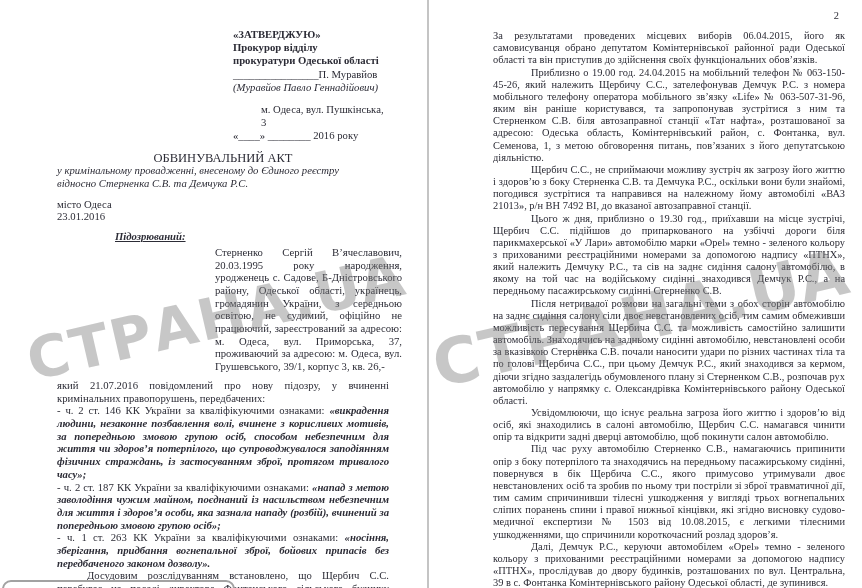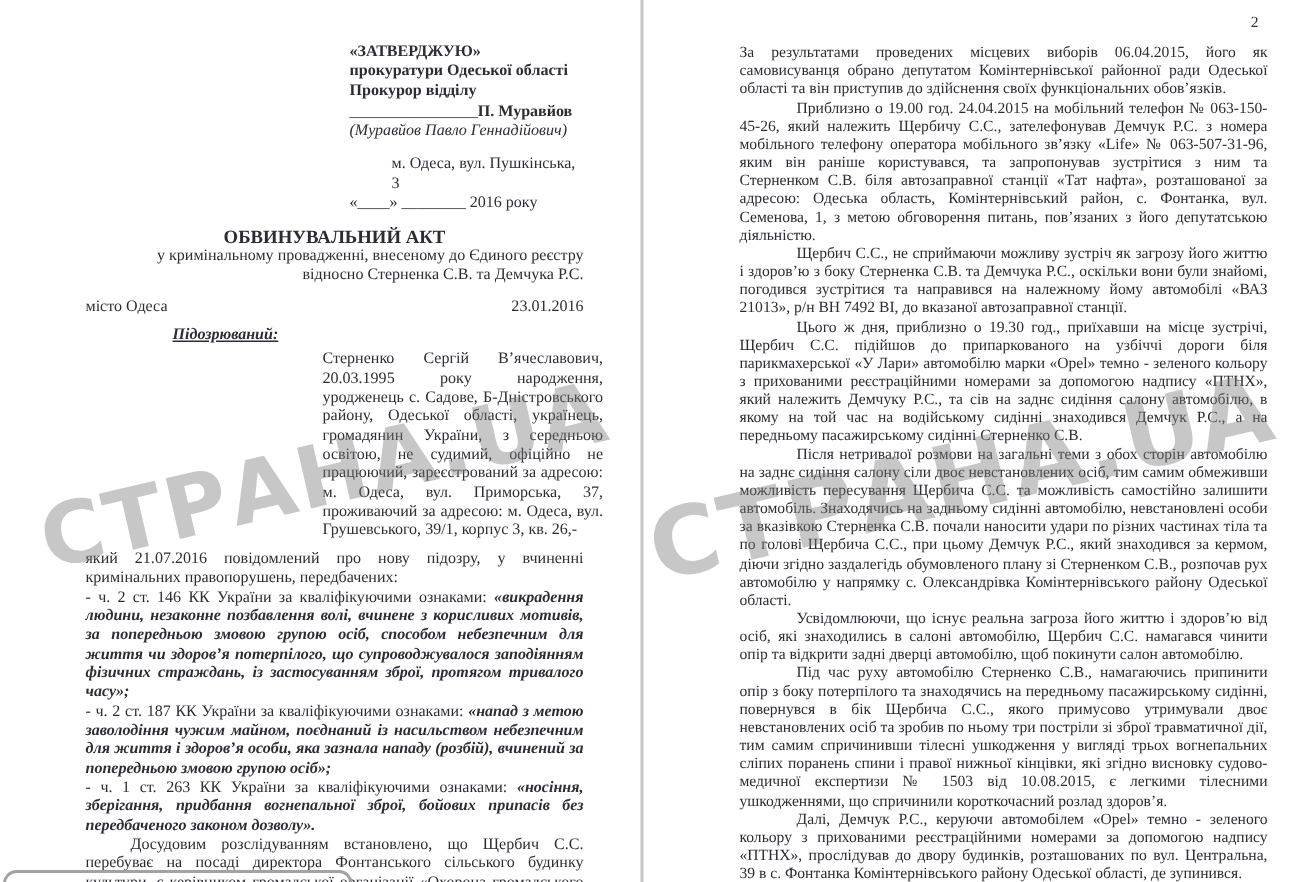--- a/index.html
+++ b/index.html
@@ -23,26 +23,26 @@
     font-size:10.4px; line-height:12.15px;
     text-align:justify;
   }
   .divider { position:absolute; left:427px; top:0; width:2px; height:588px; background:#c4c4c4; }
 
   
   .approve { margin-left:176px; line-height:13.2px; }
   .approve .b { font-weight:bold; }
   .approve .fullname { font-style:italic; }
   .approve .addr { margin-top:9px;margin-left:28px; }
-  .sig-name { font-weight:bold; }
+  .sig-name { font-weight:normal; }
 
-  .doc-title { text-align:center; font-weight:bold; font-size:12.5px; margin-top:9px; }
-  .subtitle { text-align:right; }
+  .doc-title { text-align:center; font-weight:normal; font-size:12.5px; margin-top:9px; }
+  .subtitle { text-align:left;font-style:italic; }
 
-  .cityrow { display:flex; justify-content:space-between; margin-top:8px; }
+  .cityrow { display:flex; justify-content:space-between; margin-top:8px;flex-direction:column; }
   .suspect-h {
     margin:7px 0 3px 58px;
     font-weight:bold; font-style:italic; text-decoration:underline;
   }
   .suspect-block { margin-left:158px; width:187px; text-align:justify; }
   .para { text-align:justify; margin:6px 0 0 0; }
   .charge { text-align:justify; margin:0; }
   .charge-text { font-weight:bold; font-style:italic; }
   .findings { text-align:justify; text-indent:30px; margin:0; }
 
@@ -73,22 +73,22 @@
     border:2px solid #a2a2a2; border-radius:9px;
     z-index:4;
   }
 </style>
 </head>
 <body>
 
 <div class="page page-left">
   <div class="approve">
     <div class="b">«ЗАТВЕРДЖУЮ»</div>
+    <div class="b">Прокурор відділу</div>
     <div class="b">прокуратури Одеської області</div>
-    <div class="b">Прокурор відділу</div>
     <div><span>________________</span><span class="sig-name">П. Муравйов</span></div>
     <div class="fullname">(Муравйов Павло Геннадійович)</div>
     <div class="addr">м. Одеса, вул. Пушкінська, 3</div>
     <div>«____» ________ 2016 року</div>
   </div>
 
   <div class="doc-title">ОБВИНУВАЛЬНИЙ АКТ</div>
   <div class="subtitle">у кримінальному провадженні, внесеному до Єдиного реєстру</div>
   <div class="subtitle">відносно Стерненка С.В. та Демчука Р.С.</div>
 

